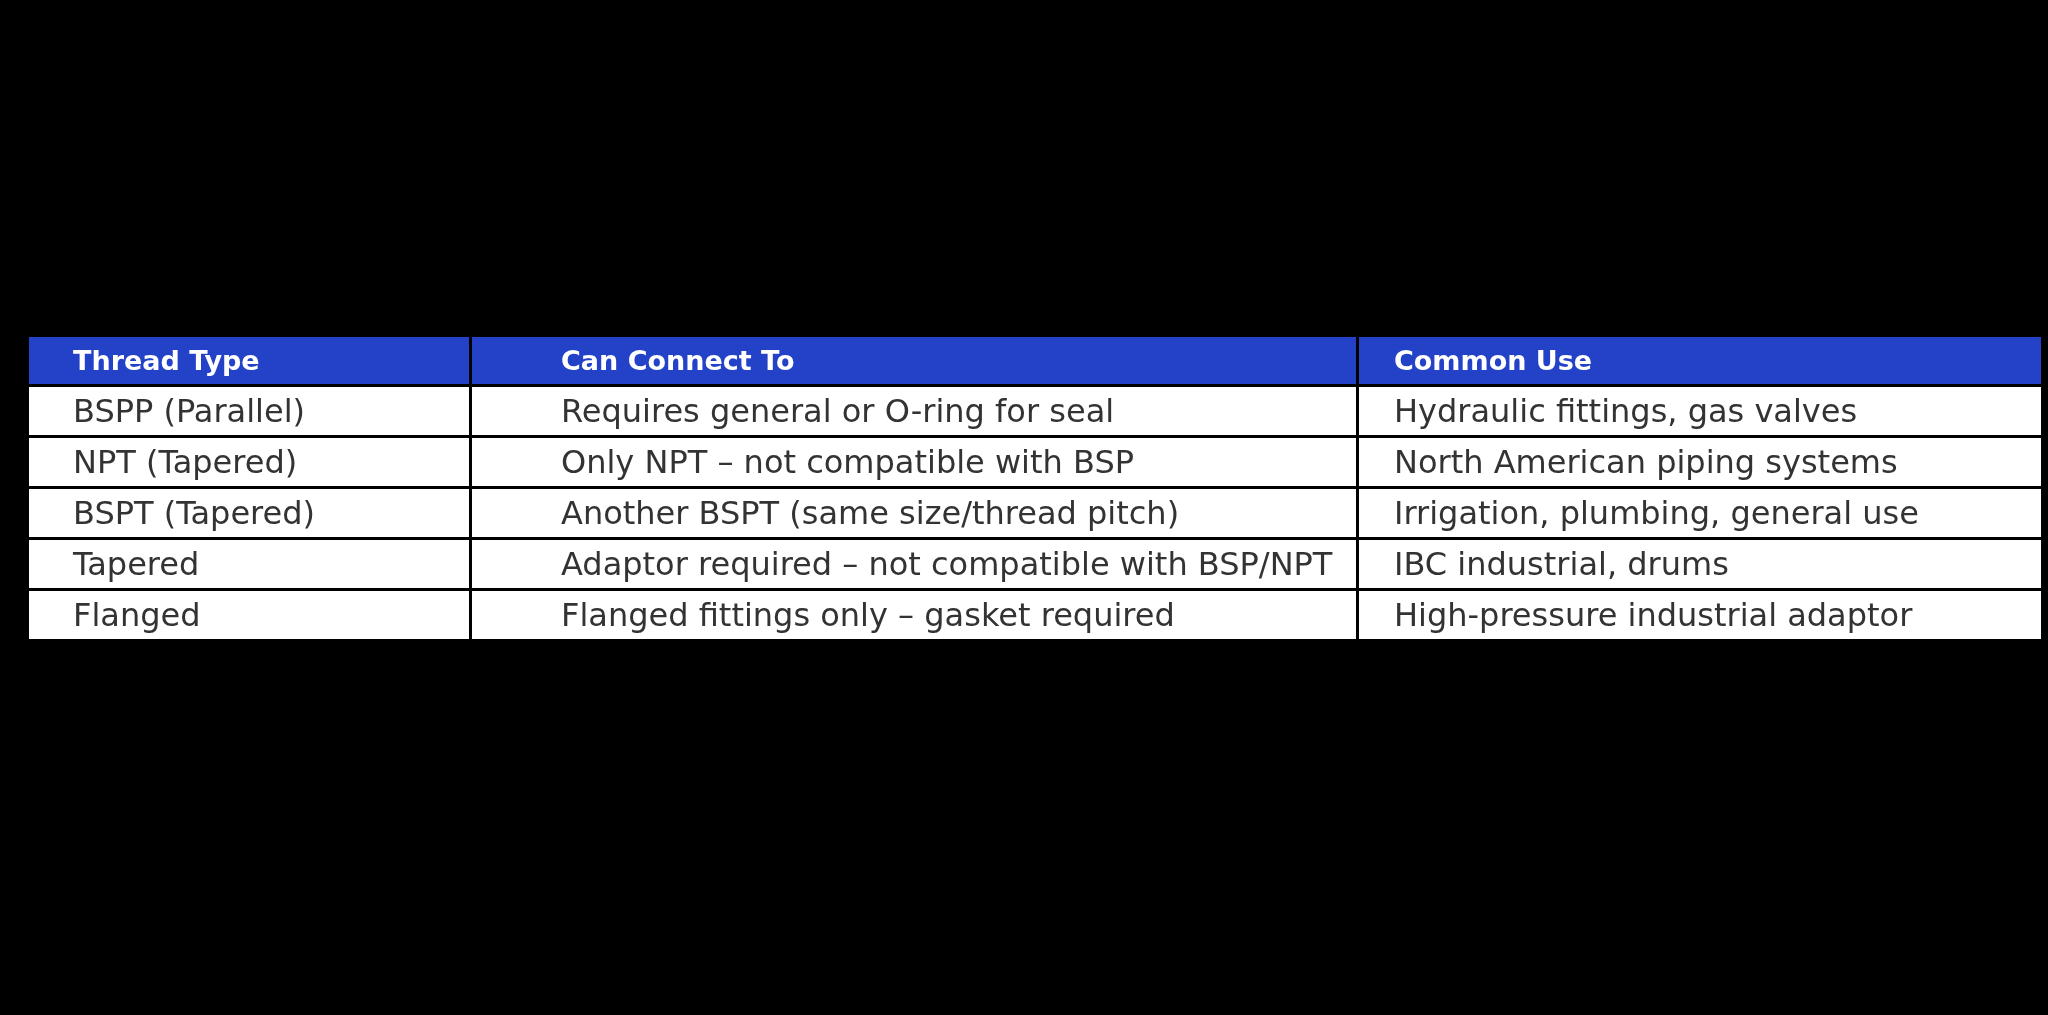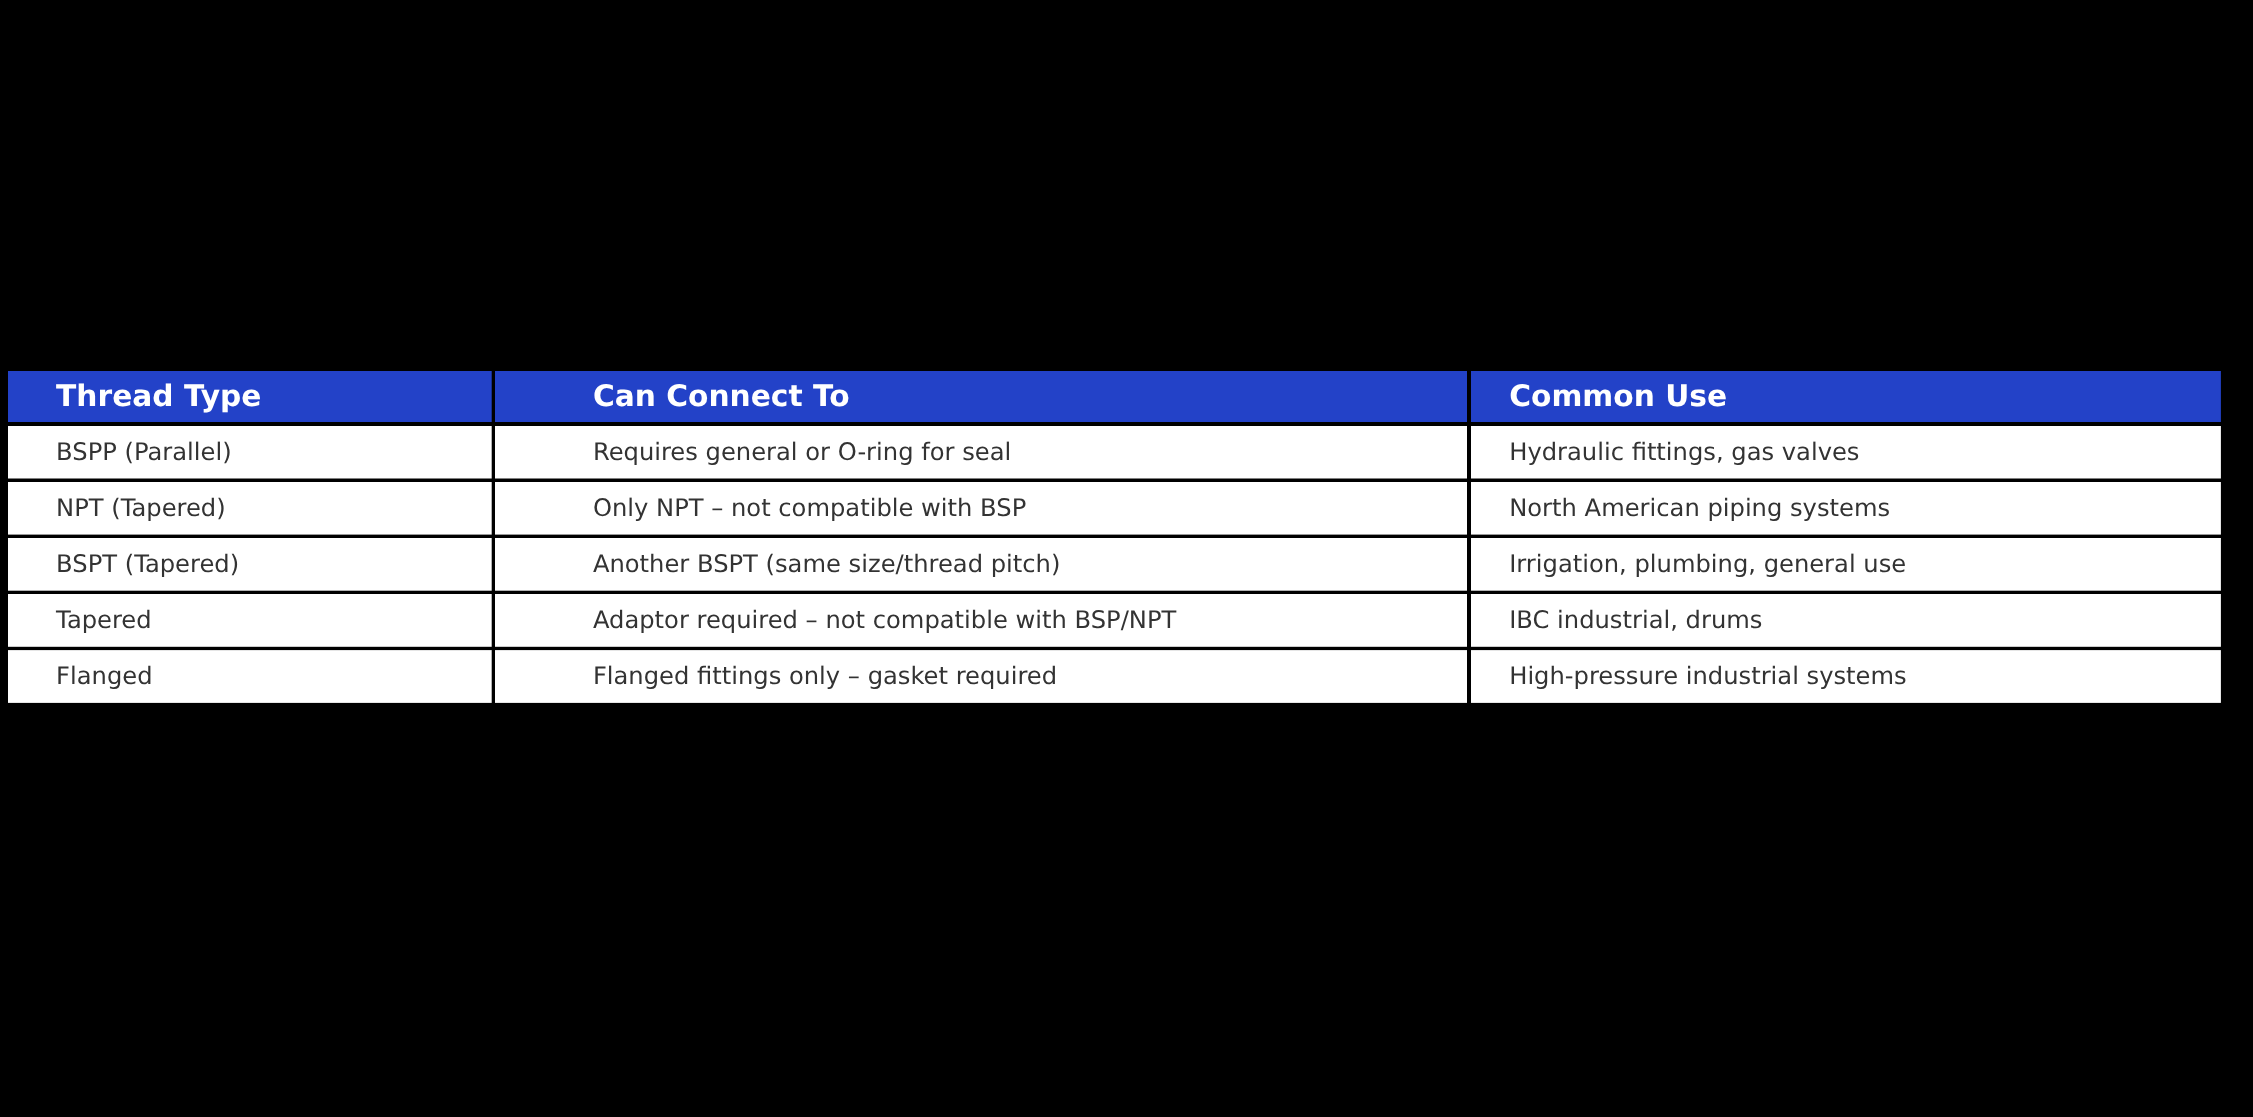--- a/index.html
+++ b/index.html
@@ -9,21 +9,21 @@
   body {
     width: 2048px;
     height: 1015px;
     background: #000000;
     position: relative;
     overflow: hidden;
     font-family: "DejaVu Sans", "Liberation Sans", sans-serif;
   }
   .table-wrap {
     position: absolute;
-    left: 4px;
+    left: 26px;
     top: 334px;
   }
   table.thread-table {
     border-collapse: collapse;
     table-layout: fixed;
     width: 2015px;
   }
   table.thread-table col.c0 { width: 443px; }
   table.thread-table col.c1 { width: 887px; }
   table.thread-table col.c2 { width: 685px; }
@@ -38,21 +38,21 @@
   table.thread-table th {
     background: #2342C8;
     color: #ffffff;
     font-size: 27px;
     font-weight: bold;
     height: 45px;
   }
   table.thread-table td {
     background: #ffffff;
     color: #333333;
-    font-size: 22px;
+    font-size: 32px;
     font-weight: normal;
     height: 46px;
   }
   
   .pad0 { padding-left: 44px; padding-right: 8px; }
   .pad1 { padding-left: 89px; padding-right: 8px; }
   .pad2 { padding-left: 35px; padding-right: 8px; }
 </style>
 </head>
 <body>
@@ -88,17 +88,17 @@
         <td class="pad2">Irrigation, plumbing, general use</td>
       </tr>
       <tr>
         <td class="pad0">Tapered</td>
         <td class="pad1">Adaptor required – not compatible with BSP/NPT</td>
         <td class="pad2">IBC industrial, drums</td>
       </tr>
       <tr>
         <td class="pad0">Flanged</td>
         <td class="pad1">Flanged fittings only – gasket required</td>
-        <td class="pad2">High-pressure industrial systems</td>
+        <td class="pad2">High-pressure industrial adaptor</td>
       </tr>
     </tbody>
   </table>
 </div>
 
 </body></html>

